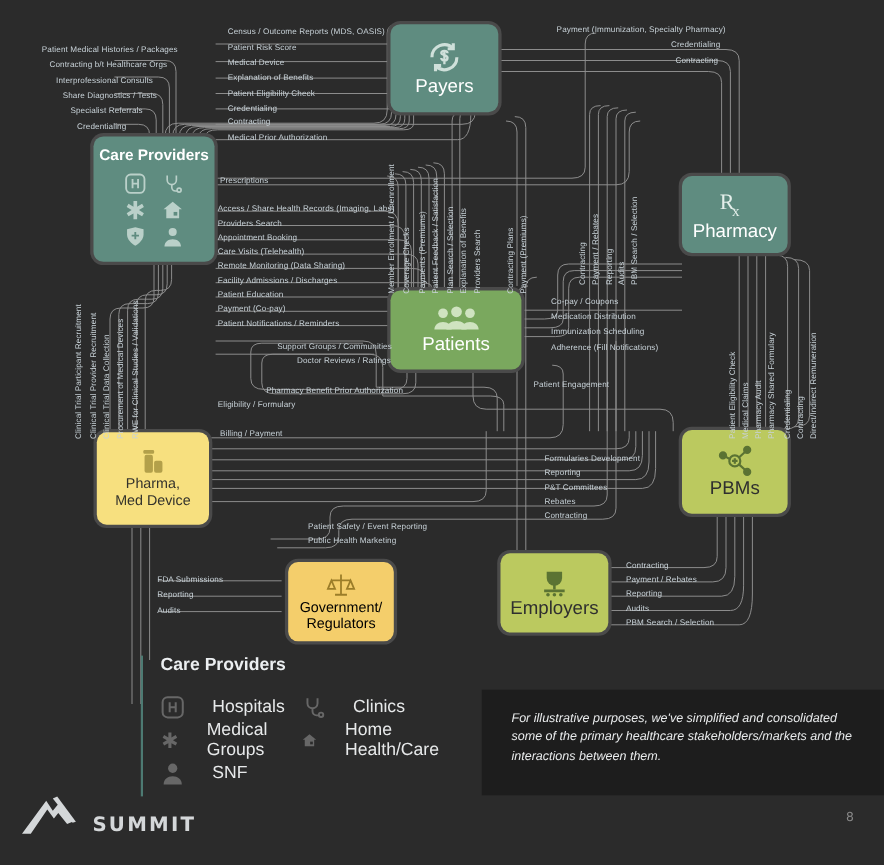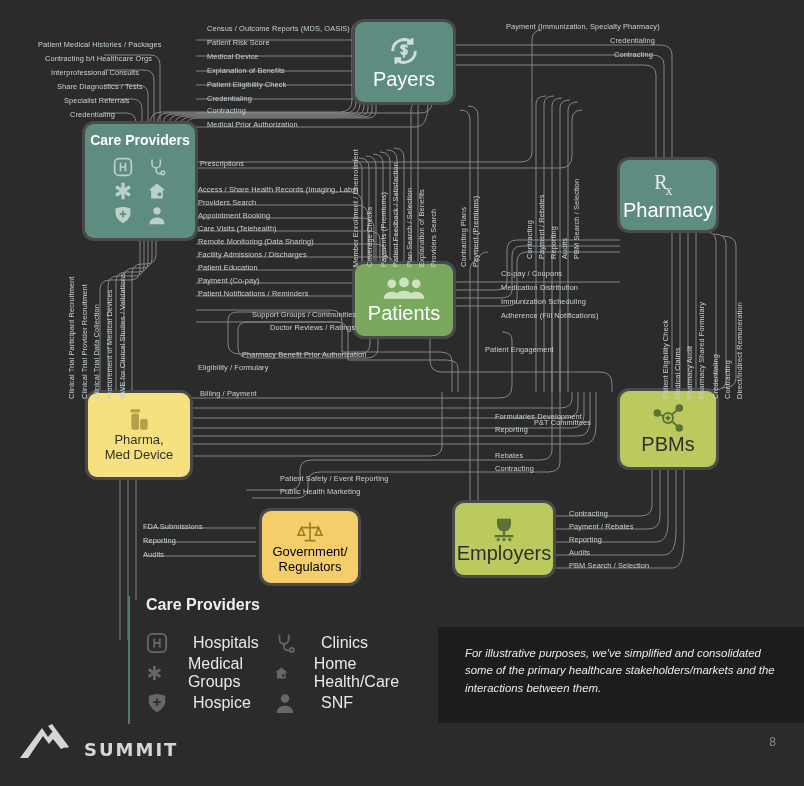--- a/index.html
+++ b/index.html
@@ -34,21 +34,21 @@
     border-radius: 9px;
     box-shadow: 0 0 0 3px #4a4a4a;
     display: flex;
     flex-direction: column;
     align-items: center;
     justify-content: center;
     box-sizing: border-box;
     text-align: center;
   }
   .node .nlabel {
-    font-size: 20px;
+    font-size: 17px;
     line-height: 1.12;
     font-weight: 400;
   }
   .node .nicon { display: block; }
 
   .n-teal   { background: #5f8c80; color: #ffffff; }
   .n-green  { background: #7aa85e; color: #ffffff; }
   .n-olive  { background: #bbc95f; color: #2f2f2f; }
   .n-yellow { background: #f7e07f; color: #33322c; }
   .n-gold   { background: #f4ce6b; color: #000000; }
@@ -62,21 +62,21 @@
     display: grid;
     grid-template-columns: repeat(2, 34px);
     grid-template-rows: repeat(3, 24px);
     align-items: center;
     justify-items: center;
     opacity: .82;
   }
 
   #node-payers   { left: 355px; top: 22px;  width: 98px; height: 80px; }
   #node-pharmacy { left: 620px; top: 160px; width: 96px; height: 70px; }
-  #node-patients { left: 355px; top: 264px; width: 98px; height: 72px; }
+  #node-patients { left: 355px; top: 264px; width: 119px; height: 72px; }
   #node-pbms     { left: 620px; top: 391px; width: 96px; height: 76px; }
   #node-employers{ left: 455px; top: 503px; width: 98px; height: 72px; }
   #node-gov      { left: 262px; top: 511px; width: 96px; height: 72px; }
   #node-pharma   { left: 88px;  top: 393px; width: 102px; height: 84px; }
   #node-gov .nlabel, #node-pharma .nlabel { font-size: 13px; }
 
   
   .elabel {
     position: absolute;
     font-size: 7.4px;
@@ -446,21 +446,21 @@
   <div class="elabel vert" style="left:744px; top:390px;">Direct/Indirect Remuneration</div>
 
   <div class="elabel vert" style="left:76px;  top:390px;">Clinical Trial Participant Recruitment</div>
   <div class="elabel vert" style="left:89px;  top:390px;">Clinical Trial Provider Recruitment</div>
   <div class="elabel vert" style="left:101px; top:390px;">Clinical Trial Data Collection</div>
   <div class="elabel vert" style="left:114px; top:390px;">Procurement of Medical Devices</div>
   <div class="elabel vert" style="left:127px; top:390px;">RWE for Clinical Studies / Validations</div>
 
   <div class="elabel" style="left:495px; top:412px;">Formularies Development</div>
   <div class="elabel" style="left:495px; top:425px;">Reporting</div>
-  <div class="elabel" style="left:495px; top:418px;margin-left:39px;">P&amp;T Committees</div>
+  <div class="elabel" style="left:495px; top:438px;">P&amp;T Committees</div>
   <div class="elabel" style="left:495px; top:451px;">Rebates</div>
   <div class="elabel" style="left:495px; top:464px;">Contracting</div>
 
   <div class="elabel" style="left:280px; top:474px;">Patient Safety / Event Reporting</div>
   <div class="elabel" style="left:280px; top:487px;">Public Health Marketing</div>
 
   <div class="elabel" style="left:143px; top:522px;">FDA Submissions</div>
   <div class="elabel" style="left:143px; top:536px;">Reporting</div>
   <div class="elabel" style="left:143px; top:550px;">Audits</div>
 
@@ -499,27 +499,20 @@
       </div>
 
       <div class="leg-item">
         <svg class="li-icon" viewBox="0 0 24 24" fill="#8c8c8c">
           <path d="M12 3 2 11h3v10h14V11h3z"></path>
           <rect x="13" y="14" width="4" height="4" fill="#2b2b2b"></rect>
         </svg>
         <span class="li-text">Home Health/Care</span>
       </div>
 
-      <div class="leg-item">
-        <svg class="li-icon" viewBox="0 0 24 24" fill="#8c8c8c">
-          <path d="M12 22s9-5 9-12V4l-9-2-9 2v6c0 7 9 12 9 12z"></path>
-          <path d="M11 7h2v3h3v2h-3v3h-2v-3H8v-2h3z" fill="#2b2b2b"></path>
-        </svg>
-        <span class="li-text">Hospice</span>
-      </div>
 
       <div class="leg-item">
         <svg class="li-icon" viewBox="0 0 24 24" fill="#8c8c8c">
           <circle cx="12" cy="7" r="4.6"></circle>
           <path d="M3 23c0-5 4-8 9-8s9 3 9 8z"></path>
         </svg>
         <span class="li-text">SNF</span>
       </div>
 
     </div>

